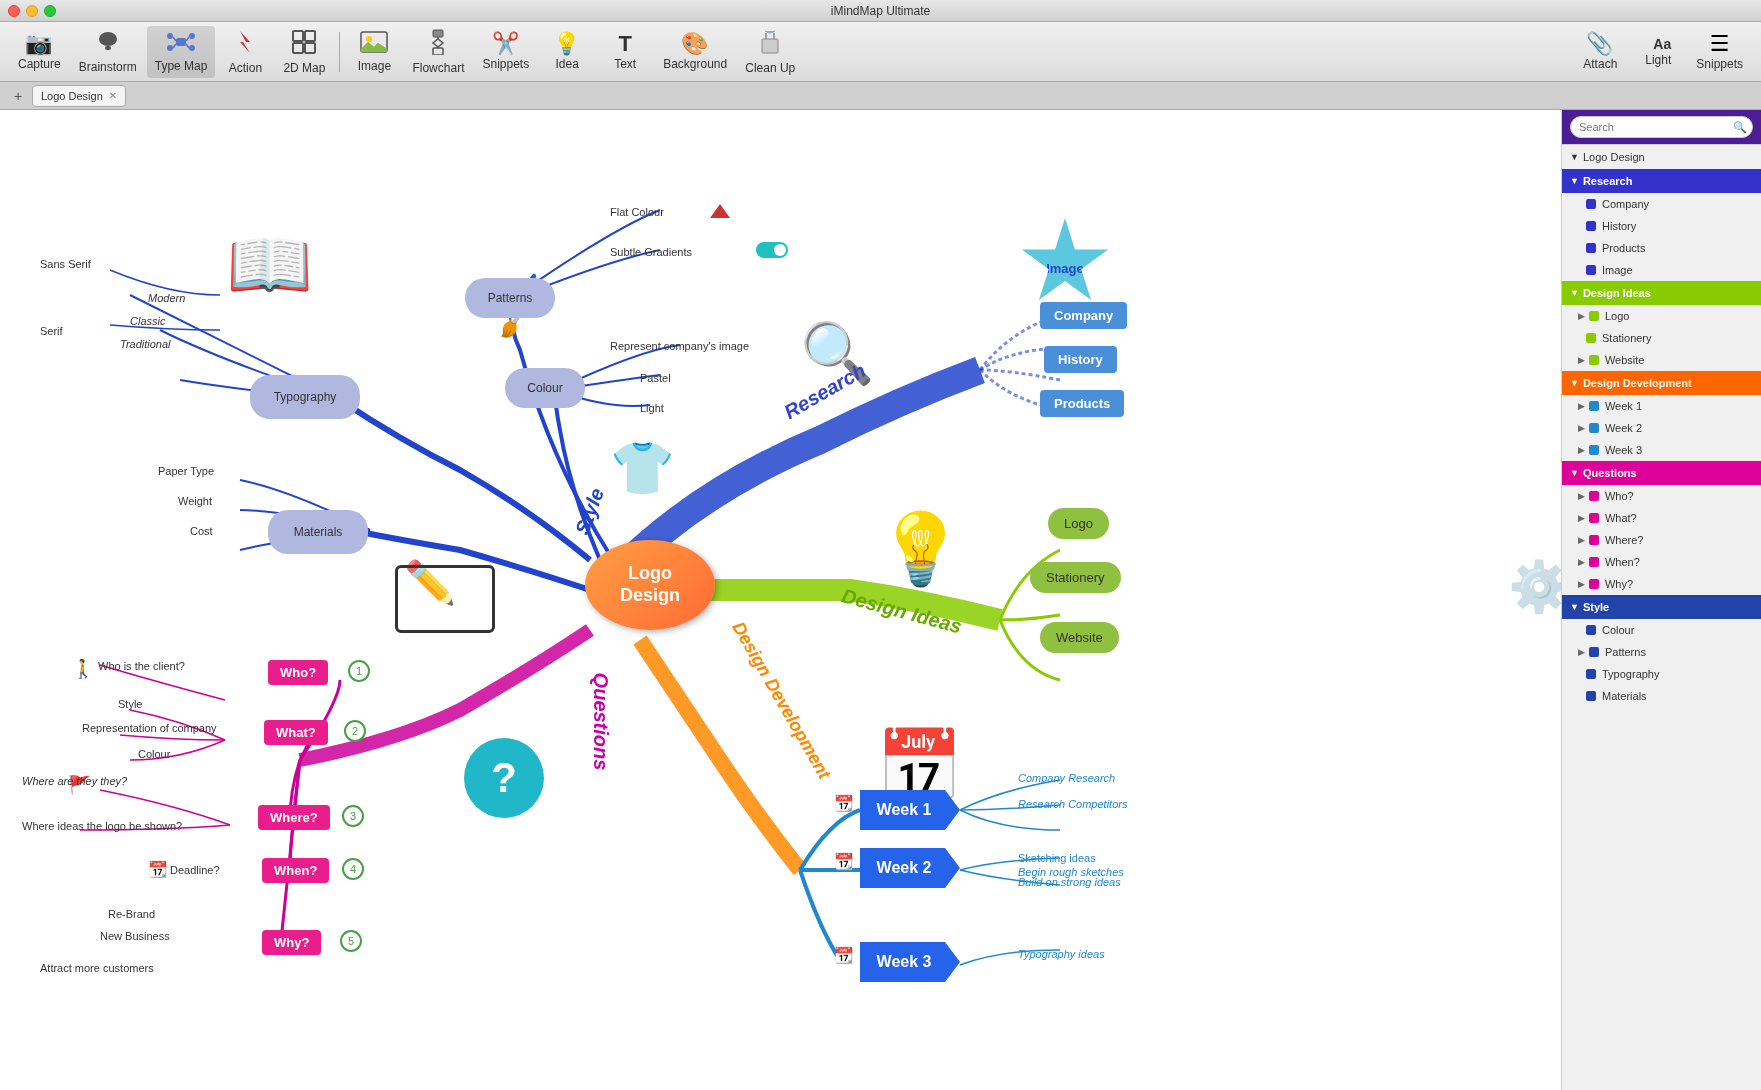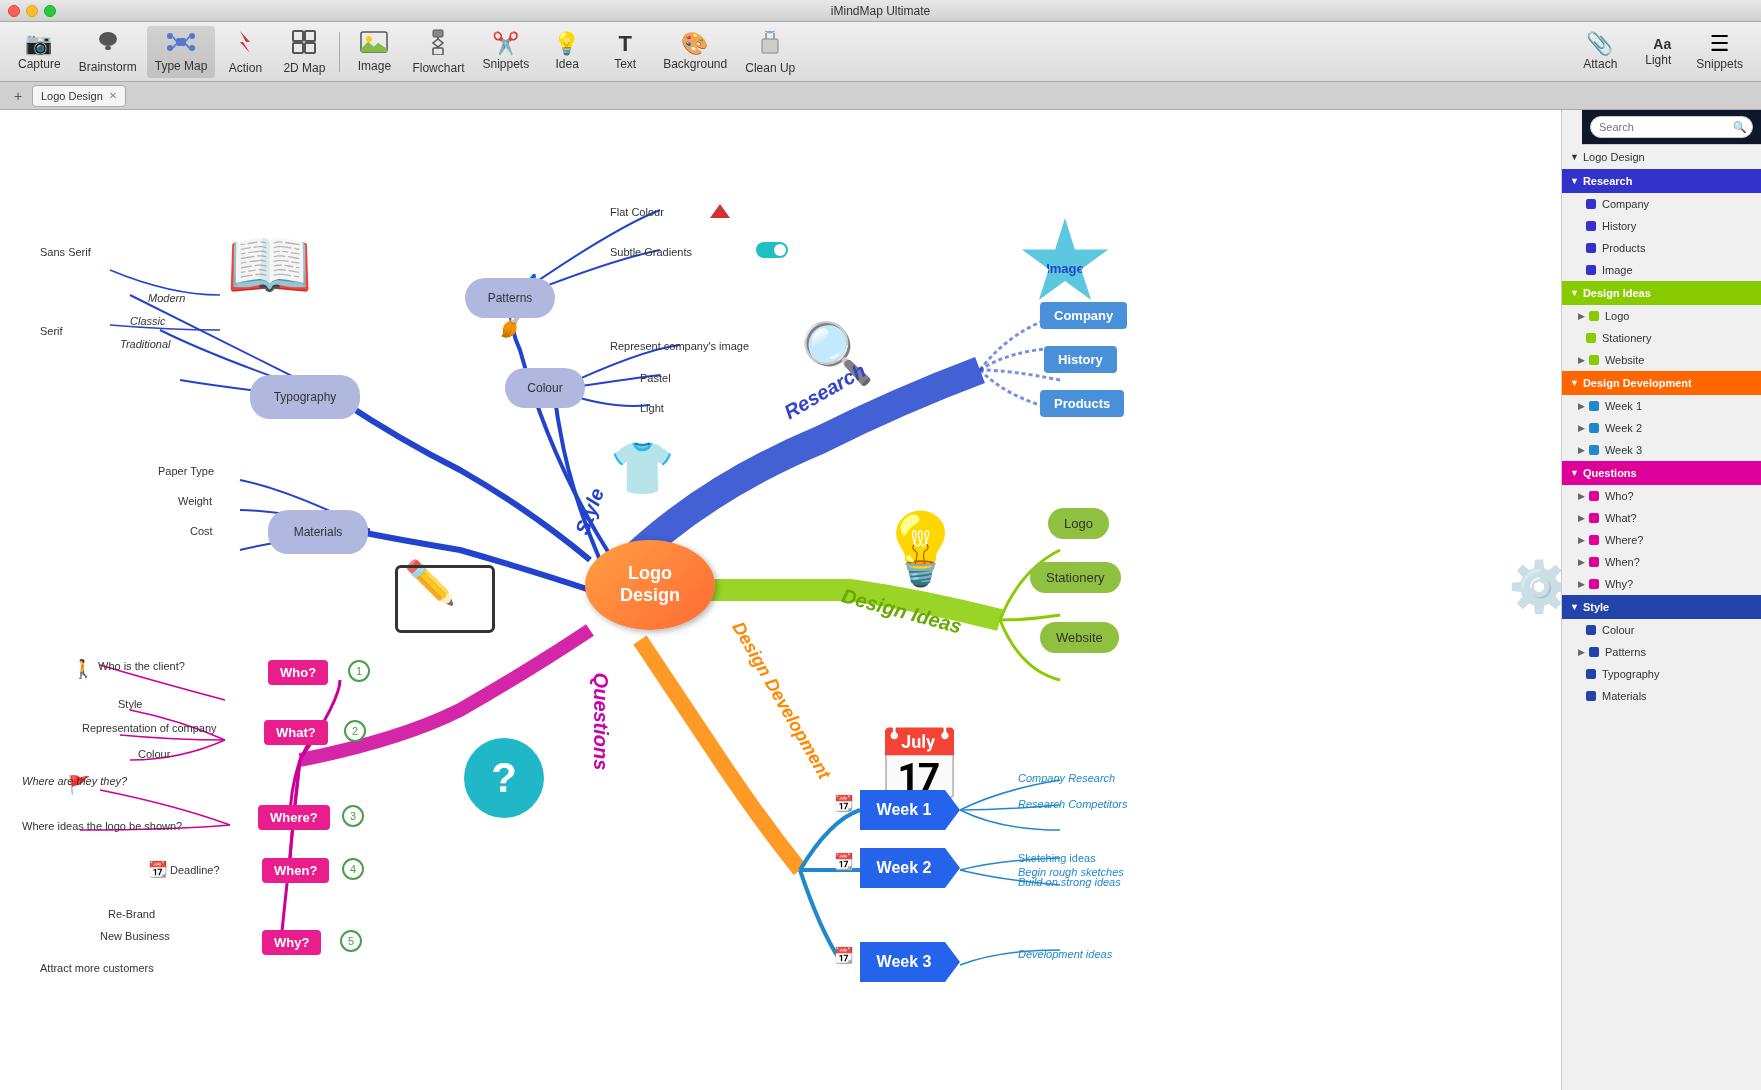--- a/index.html
+++ b/index.html
@@ -125,23 +125,22 @@
     #sidebar {
       width: 200px;
       background: #f0f0f0;
       border-left: 1px solid #ccc;
       display: flex;
       flex-direction: column;
       overflow-y: auto;
     }
     #search-bar {
       padding: 6px 8px;
-      background: #0f172a;
+      background: #4c1d95;
       border-bottom: 1px solid #ccc;
-      margin-left: 20px;
     }
     #search-input {
       width: 100%;
       height: 22px;
       border: 1px solid #ccc;
       border-radius: 11px;
       padding: 0 24px 0 8px;
       font-size: 11px;
       background: white;
       outline: none;
@@ -584,21 +583,21 @@
     <div class="mn-center" style="left: 585px; top: 430px;">
       <span>Logo<br>Design</span>
     </div>
 
     <div class="mn-cloud" style="left: 250px; top: 265px; width: 110px; height: 44px;">
       <span>Typography</span>
     </div>
 
     <div style="position:absolute; left:225px; top:120px; width:90px; height:90px; font-size:70px; text-align:center; line-height:1;">📖</div>
 
-    <div class="mn-leaf-text" style="left: 40px; top: 136px;">
+    <div class="mn-leaf-text" style="left: 40px; top: 148px;">
       <span>Sans Serif</span>
     </div>
     <div class="mn-leaf-text" style="left: 40px; top: 215px;">
       <span>Serif</span>
     </div>
     <div class="mn-italic-text" style="left: 148px; top: 182px;">Modern</div>
     <div class="mn-italic-text" style="left: 130px; top: 205px;">Classic</div>
     <div class="mn-italic-text" style="left: 120px; top: 228px;">Traditional</div>
 
     <div class="mn-cloud" style="left: 268px; top: 400px; width: 100px; height: 44px;">
@@ -683,21 +682,21 @@
       <span>Week 3</span>
     </div>
 
     <div class="mn-leaf-text" style="left: 1018px; top: 662px; color:#2288cc; font-style:italic;">Company Research</div>
     <div class="mn-leaf-text" style="left: 1018px; top: 688px; color:#2288cc; font-style:italic;">Research Competitors</div>
     <div class="mn-leaf-text" style="left: 1018px; top: 756px; color:#2288cc; font-style:italic;">Begin rough sketches</div>
 
     <div class="mn-leaf-text" style="left: 1018px; top: 742px; color:#2288cc; ">Sketching ideas</div>
     <div class="mn-leaf-text" style="left: 1018px; top: 766px; color:#2288cc; font-style:italic;">Build on strong ideas</div>
 
-    <div class="mn-leaf-text" style="left: 1018px; top: 838px; color:#2288cc; font-style:italic;">Development ideas</div>
+    <div class="mn-leaf-text" style="left: 1018px; top: 838px; color:#2288cc; font-style:italic;">Typography ideas</div>
 
     <div style="position:absolute; left:834px; top:684px; font-size:16px;">📆</div>
     <div style="position:absolute; left:834px; top:742px; font-size:16px;">📆</div>
     <div style="position:absolute; left:834px; top:836px; font-size:16px;">📆</div>
 
     <div class="mn-questions-label" style="left: 552px; top: 600px;">Questions</div>
 
     <div class="question-circle" style="left: 464px; top: 628px;">?</div>
 
     <div class="mn-pink-rect" style="left: 268px; top: 550px;">

